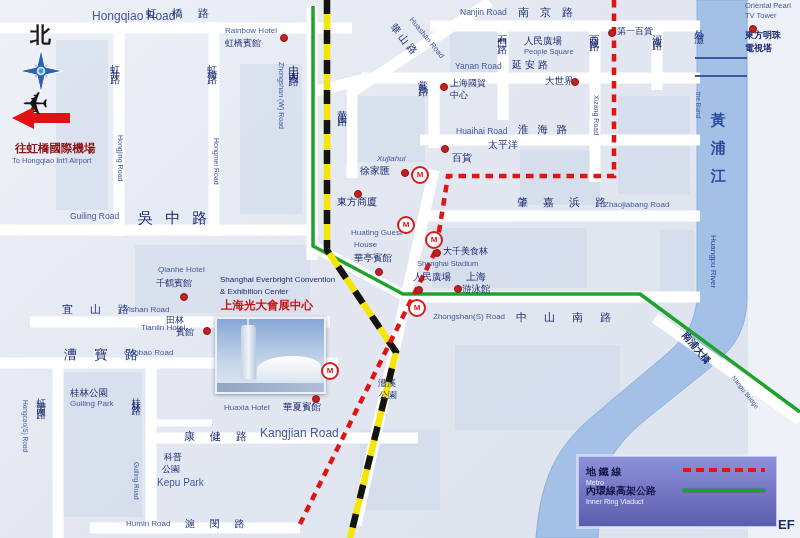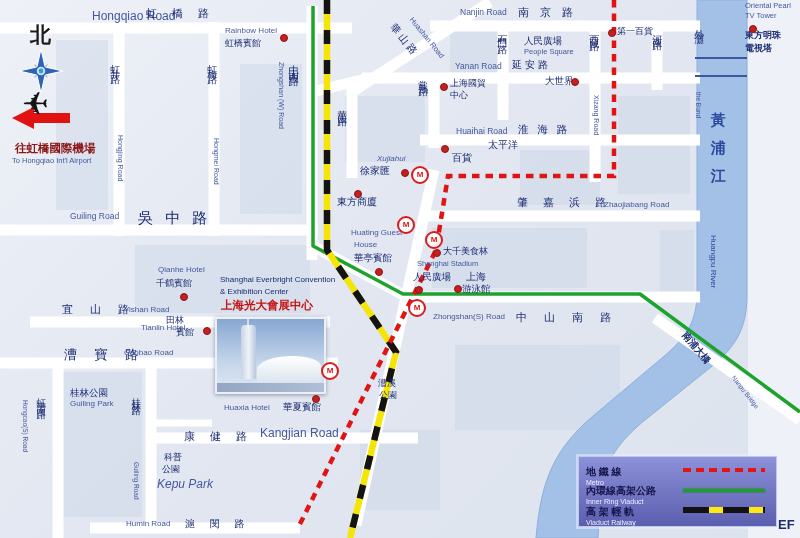--- a/index.html
+++ b/index.html
@@ -89,25 +89,20 @@
   <div class="legend">
     <div class="lg-row" style="top:4px">
       <span class="lg-cn">地 鐵 線</span>
       <div class="lg-en">Metro</div>
       <div class="lg-sample ls-metro"></div>
     </div>
     <div class="lg-row" style="top:23px">
       <span class="lg-cn">內環線高架公路</span>
       <div class="lg-en">Inner Ring Viaduct</div>
       <div class="lg-sample ls-ring"></div>
-    </div>
-    <div class="lg-row" style="top:44px">
-      <span class="lg-cn">高 架 輕 軌</span>
-      <div class="lg-en">Viaduct Railway</div>
-      <div class="lg-sample ls-rail"></div>
     </div>
   </div>
 
   <div class="ef">EF</div>
 <div class="block" style="left: 748px; top: 0px; width: 52px; height: 538px; background: rgb(238, 241, 248); opacity: 1;"></div>
     <div class="block" style="left: 345px; top: 96px; width: 80px; height: 66px; background: rgb(201, 211, 231); opacity: 0.42;"></div>
     <div class="block" style="left: 450px; top: 30px; width: 48px; height: 42px; background: rgb(201, 211, 231); opacity: 0.42;"></div>
     <div class="block" style="left: 135px; top: 245px; width: 175px; height: 68px; background: rgb(201, 211, 231); opacity: 0.42;"></div>
     <div class="block" style="left: 432px; top: 228px; width: 155px; height: 60px; background: rgb(201, 211, 231); opacity: 0.42;"></div>
     <div class="block" style="left: 455px; top: 345px; width: 165px; height: 85px; background: rgb(201, 211, 231); opacity: 0.42;"></div>
@@ -188,21 +183,21 @@
     <div class="lb" style="left: 64px; top: 348px; font-size: 13px; color: rgb(26, 42, 112); letter-spacing: 7px;">漕 寶 路</div>
     <div class="lb" style="left: 124px; top: 349px; font-size: 8px; color: rgb(68, 88, 158);">Caobao Road</div>
     <div class="lb" style="left: 70px; top: 388px; font-size: 9.5px; color: rgb(26, 42, 112);">桂林公園</div>
     <div class="lb" style="left: 70px; top: 400px; font-size: 8px; color: rgb(68, 88, 158);">Guiling Park</div>
     <div class="lb v" style="left: 36px; top: 390px; font-size: 9.5px; color: rgb(26, 42, 112); letter-spacing: 4px;">虹漕南路</div>
     <div class="lb v" style="left: 22px; top: 400px; font-size: 6.5px; color: rgb(68, 88, 158);">Hongcao(S) Road</div>
     <div class="lb v" style="left: 131px; top: 390px; font-size: 9.5px; color: rgb(26, 42, 112); letter-spacing: 4px;">桂林路</div>
     <div class="lb v" style="left: 133px; top: 462px; font-size: 6.5px; color: rgb(68, 88, 158);">Guiling Road</div>
     <div class="lb" style="left: 164px; top: 453px; font-size: 9px; color: rgb(26, 42, 112);">科普</div>
     <div class="lb" style="left: 162px; top: 465px; font-size: 9px; color: rgb(26, 42, 112);">公園</div>
-    <div class="lb" style="left: 157px; top: 478px; font-size: 12px; color: rgb(68, 88, 158); font-style: italic;">Kepu Park</div>
+    <div class="lb" style="left: 157px; top: 478px; font-size: 10px; color: rgb(68, 88, 158);">Kepu Park</div>
     <div class="lb" style="left: 184px; top: 425px; font-size: 11px; color: rgb(26, 42, 112); letter-spacing: 6px; margin-top: 6px;">康 健 路</div>
     <div class="lb" style="left: 260px; top: 427px; font-size: 12px; color: rgb(68, 88, 158);">Kangjian Road</div>
     <div class="lb" style="left: 224px; top: 404px; font-size: 8px; color: rgb(68, 88, 158);">Huaxia Hotel</div>
     <div class="lb" style="left: 283px; top: 402px; font-size: 9.5px; color: rgb(26, 42, 112);">華夏賓館</div>
     <div class="lb" style="left: 126px; top: 520px; font-size: 8px; color: rgb(68, 88, 158);">Humin Road</div>
     <div class="lb" style="left: 185px; top: 519px; font-size: 10px; color: rgb(26, 42, 112); letter-spacing: 6px;">滬 閔 路</div>
     <div class="lb" style="left: 378px; top: 379px; font-size: 9px; color: rgb(26, 42, 112);">漕溪</div>
     <div class="lb" style="left: 379px; top: 391px; font-size: 9px; color: rgb(26, 42, 112);">公園</div>
     <div class="lb" style="left: 220px; top: 276px; font-size: 8px; color: rgb(26, 42, 112);">Shanghai Everbright Convention</div>
     <div class="lb" style="left: 220px; top: 288px; font-size: 8px; color: rgb(26, 42, 112);">&amp; Exhibition Center</div>

